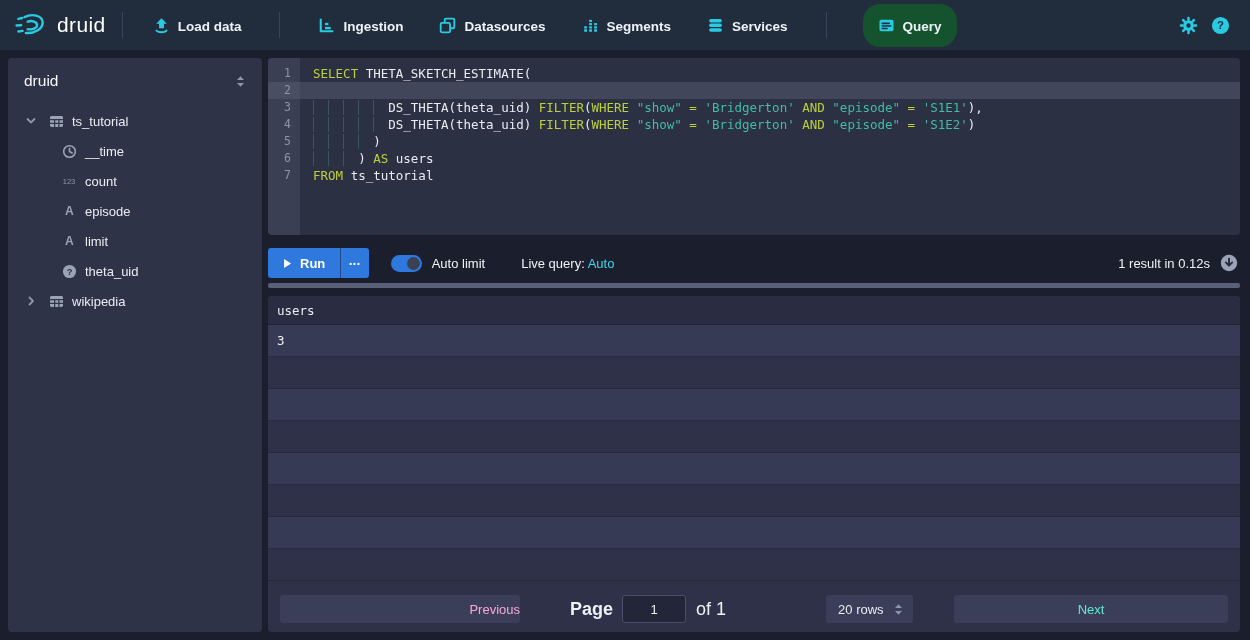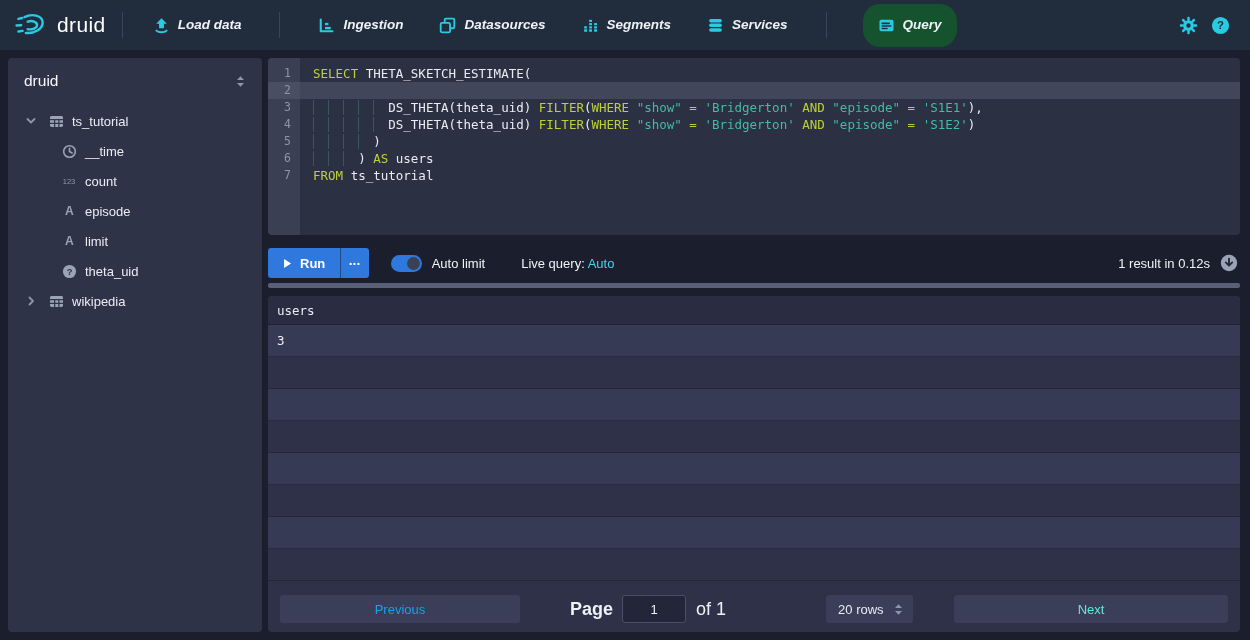--- a/index.html
+++ b/index.html
@@ -16,21 +16,21 @@
   .icon{display:inline-flex;align-items:center;justify-content:center;flex:none;}
   [data-interactable="true"]{cursor:pointer;}
 
   
   .navbar{position:absolute;top:0;left:0;right:0;height:50px;background:var(--navbg);display:flex;align-items:center;padding:0 14px;}
   .brand{display:flex;align-items:center;gap:9px;}
   .brand-text{font-size:21px;font-weight:500;letter-spacing:.4px;color:#fff;}
   .nav-divider{width:1px;height:26px;background:#3a4557;margin:0 4px;flex:none;}
   .navbar > .nav-divider{margin:0 14px 0 16px;}
   .nav-items{display:flex;align-items:center;gap:32px;margin-left:14px;}
-  .nav-item{display:flex;align-items:flex-start;gap:8px;padding:7px 2px;font-style:italic;}
+  .nav-item{display:flex;align-items:flex-end;gap:8px;padding:7px 2px;}
   .nav-item.active{background:#14532d;border-radius:17px;padding:13px 15px;}
   .nav-label{font-size:13.5px;font-weight:600;color:#eef3f8;}
   .nav-right{margin-left:auto;display:flex;align-items:center;gap:13px;padding-right:6px;}
 
   
   .sidebar{position:absolute;top:58px;left:8px;width:254px;bottom:8px;background:var(--card);border-radius:4px;}
   .sidebar-header{display:flex;justify-content:space-between;align-items:center;padding:14px 16px 10px 16px;}
   .schema-name{font-size:15.5px;color:#f6f8fb;}
   .tree{padding-top:6px;}
   .tree-row{display:flex;align-items:center;height:30px;padding-left:14px;gap:6px;}
@@ -77,21 +77,21 @@
   .thead{height:29px;background:var(--thead);border-bottom:1px solid #1f2233;display:flex;align-items:center;}
   .th{font-family:"DejaVu Sans Mono",monospace;font-size:12.5px;color:#e9edf4;padding-left:9px;}
   .rrow{height:32px;display:flex;align-items:center;border-bottom:1px solid rgba(18,21,35,.35);}
   .rrow.odd{background:var(--rowlight);}
   .rrow.even{background:var(--rowdark);}
   .cell{font-family:"DejaVu Sans Mono",monospace;font-size:12.5px;color:#eef1f7;padding-left:9px;}
 
   
   .pagination{margin-top:auto;display:flex;align-items:center;padding:9px 12px;}
   .pg-btn{height:28px;border:none;border-radius:3px;background:var(--btn);font-family:"Liberation Sans",sans-serif;font-size:13px;}
-  .pg-btn.prev{width:240px;color:#0ea5e9;}
+  .pg-btn.prev{width:240px;color:#f9a8d4;text-align:right;}
   .pg-btn.next{width:274px;color:#5eead4;margin-left:auto;}
   .pg-label{font-size:18px;color:#eef1f7;font-weight:600;}
   .pg-label.page{margin-left:50px;}
   .pg-input{width:64px;height:28px;margin-left:9px;background:var(--inputbg);border:1px solid var(--inputborder);
     border-radius:3px;color:#eef1f7;font-size:13px;text-align:center;font-family:"Liberation Sans",sans-serif;}
   .pg-label.of{margin-left:10px;font-weight:400;}
   .pg-select{margin-left:100px;height:28px;background:var(--btn);border-radius:3px;display:flex;align-items:center;gap:9px;padding:0 9px 0 12px;font-size:13px;color:#e8ecf4;}
 </style>
 </head>
 <body>

